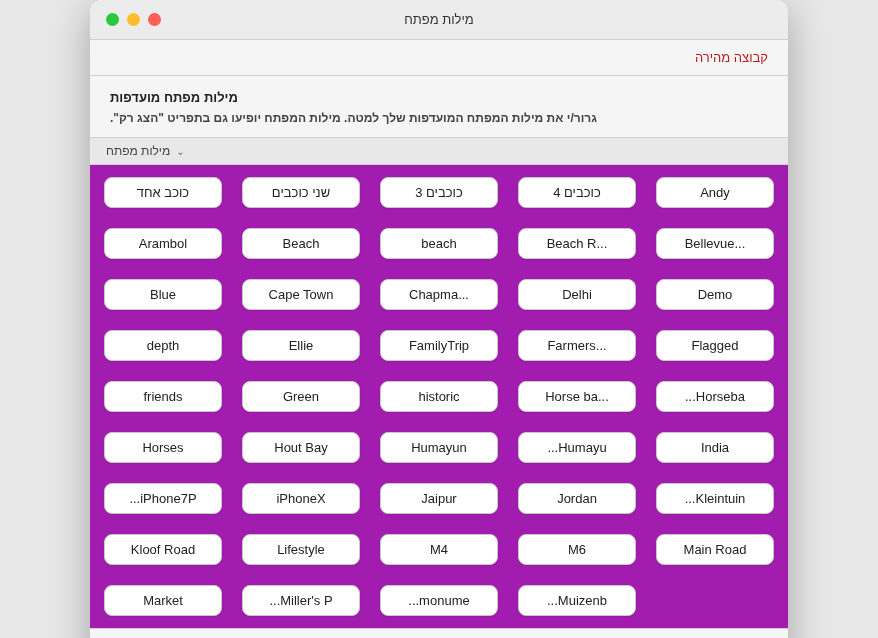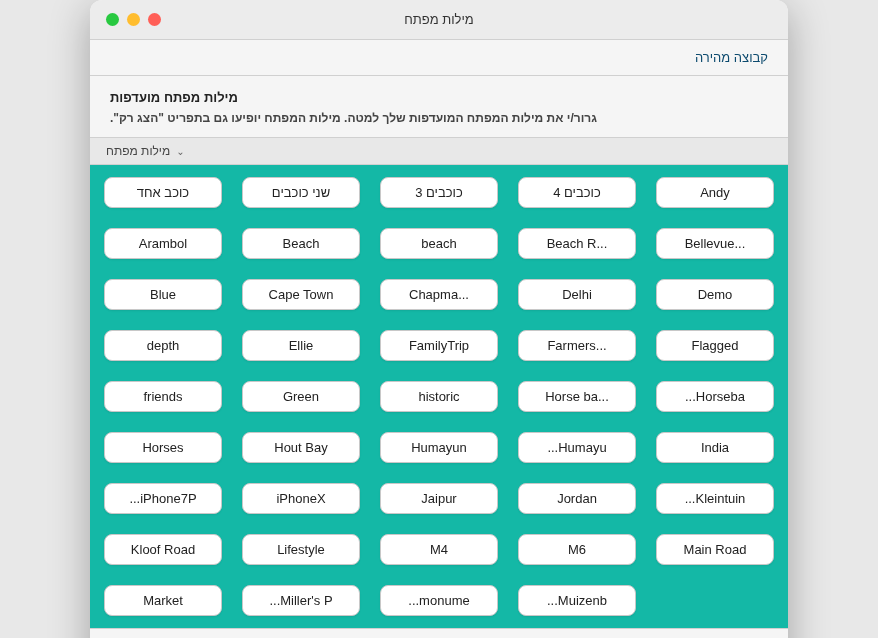--- a/index.html
+++ b/index.html
@@ -65,21 +65,21 @@
       padding: 0;
     }
 
     .top-bar {
       background: #f5f5f5;
       padding: 10px 20px;
       border-bottom: 1px solid #d0d0d0;
       text-align: right;
       direction: rtl;
       font-size: 13px;
-      color: #0c4a6e;
+      color: #b91c1c;
     }
 
     .description-section {
       padding: 14px 20px 10px;
       direction: rtl;
       text-align: left;
       background: #f5f5f5;
     }
 
     .description-title {
@@ -117,21 +117,21 @@
     .chevron-icon {
       font-size: 10px;
       color: #666;
     }
 
     .keywords-grid {
       padding: 12px 14px;
       display: grid;
       grid-template-columns: repeat(5, 1fr);
       gap: 20px;
-      background: #14b8a6;
+      background: #a21caf;
     }
 
     .keyword-btn {
       background: #ffffff;
       border: 1px solid #c8c8c8;
       border-radius: 8px;
       padding: 7px 6px;
       font-size: 13px;
       color: #222;
       cursor: pointer;

